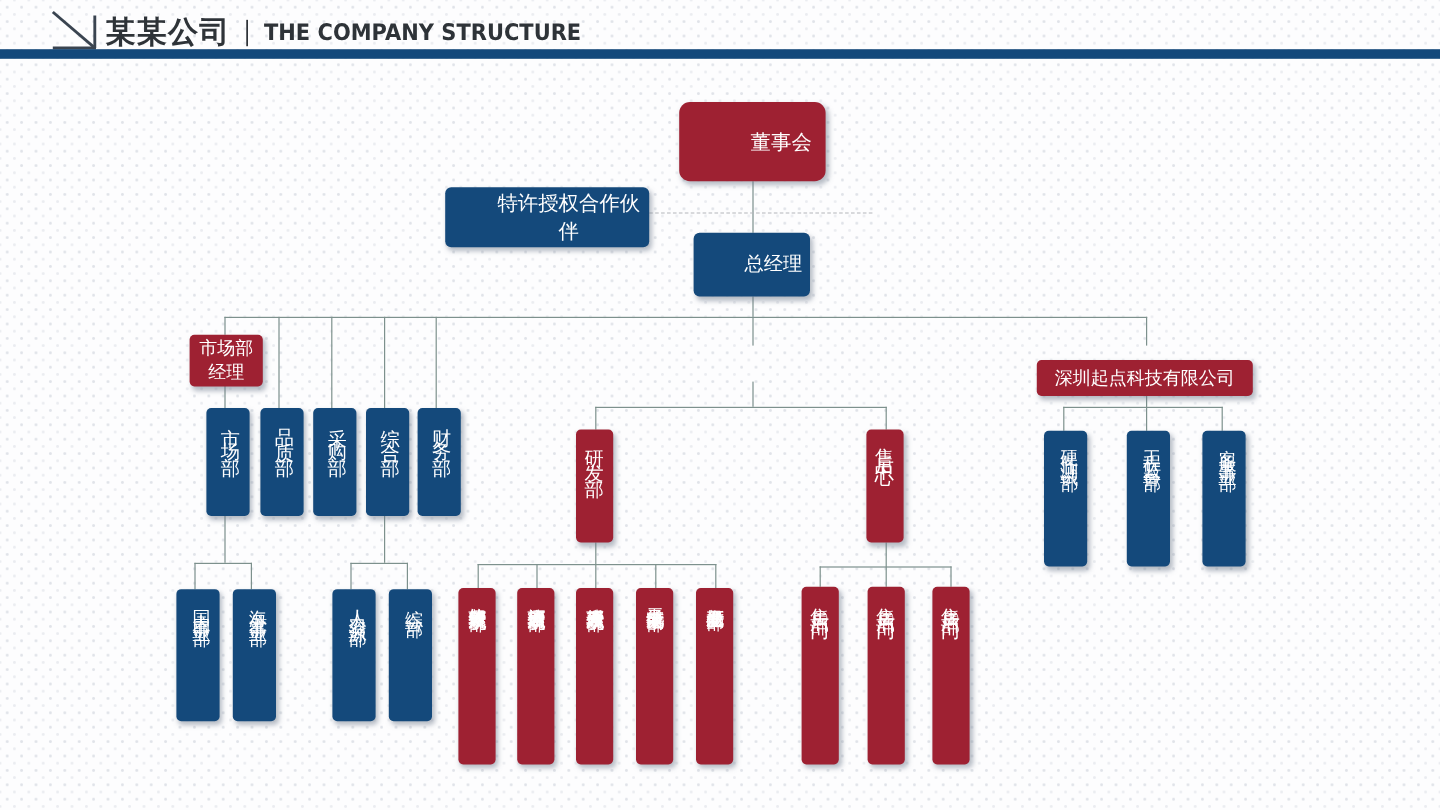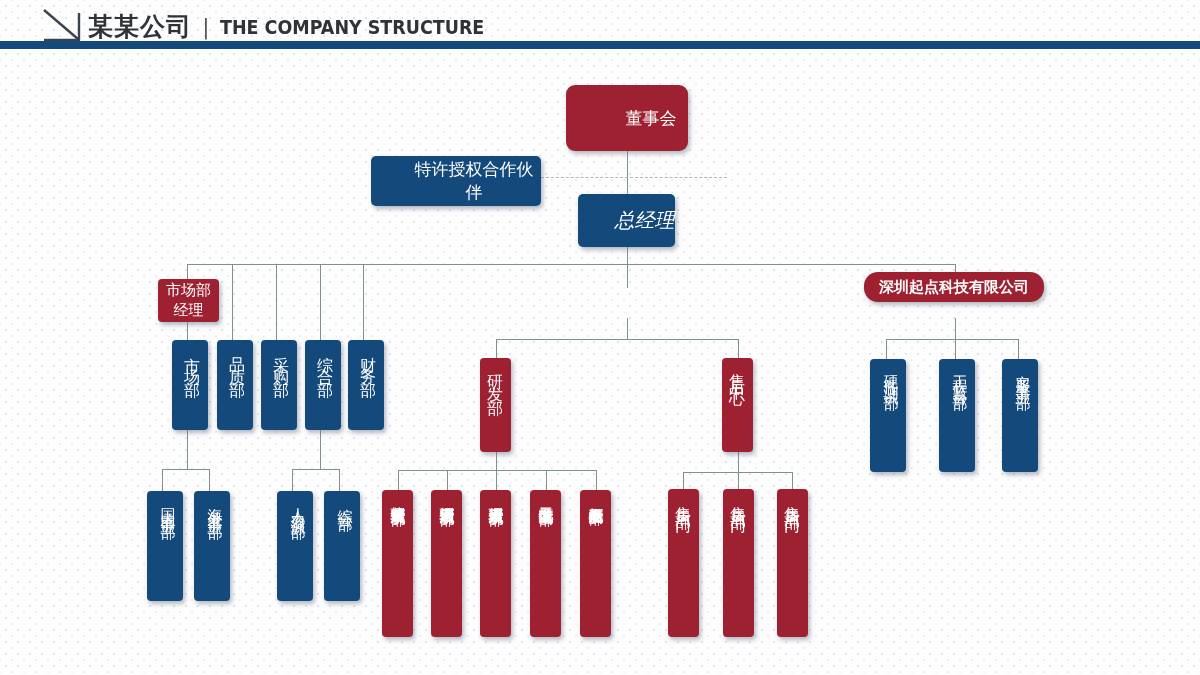--- a/index.html
+++ b/index.html
@@ -25,21 +25,21 @@
   .t-en{font-size:19px;font-weight:800;letter-spacing:0px;transform:scaleX(.92);transform-origin:left;}
   .hdr-bar{position:absolute;left:0;top:41px;width:1200px;height:8px;background:#14497b;}
   
   .node{
     position:absolute;box-sizing:border-box;color:#fff;
     border-radius:5px;box-shadow:2px 3px 4px rgba(110,122,140,.5);
     display:flex;align-items:center;justify-content:center;text-align:center;
   }
   .red{background:#9e2132;}
   .blue{background:#14497b;padding-left:36px;}
-  .fs17{font-size:17px;} .fs16{font-size:20px;font-style:italic;} .fs15{font-size:15px;}
+  .fs17{font-size:17px;} .fs16{font-size:16px;} .fs15{font-size:15px;}
   .two-line{flex-direction:column;font-size:15px;line-height:1.3;border-radius:4px;}
   
   .vert{
     display:block;writing-mode:vertical-rl;text-orientation:upright;
     line-height:31px;text-align:left;border-radius:4px;
   }
   .v3-90 {font-size:16px;letter-spacing:12px;padding-top:4px;}
   .v5-110{font-size:15px;letter-spacing:4px; padding-top:5px;}
   .v3-94 {font-size:16px;letter-spacing:12px;padding-top:4px;}
   .v4-94 {font-size:16px;letter-spacing:5px; padding-top:3px;}
@@ -138,18 +138,18 @@
   <div class="node red vert v9-147" style="left:382px;top:490px;width:31px;height:147px;">餐饮管理系统研发部</div>
   <div class="node red vert v9-147" style="left:431px;top:490px;width:31px;height:147px;">酒店管理系统研发部</div>
   <div class="node red vert v9-147" style="left:480px;top:490px;width:31px;height:147px;">康乐管理系统研发部</div>
   <div class="node red vert v9-147" style="left:530px;top:490px;width:31px;height:147px;">无线电子菜谱研发部</div>
   <div class="node red vert v9-147" style="left:580px;top:490px;width:31px;height:147px;">新概念产品研发部</div>
 
   <div class="node red vert v5-148" style="left:668px;top:489px;width:31px;height:148px;">售后部门①</div>
   <div class="node red vert v5-148" style="left:723px;top:489px;width:31px;height:148px;">售后部门②</div>
   <div class="node red vert v5-148" style="left:777px;top:489px;width:31px;height:148px;">售后部门③</div>
 
-  <div class="node red fs15" style="left:864px;top:272px;width:180px;height:30px;border-radius:14px;font-weight:bold;">深圳起点科技有限公司</div>
+  <div class="node red fs15" style="left:864px;top:300px;width:180px;height:30px;border-radius:4px;">深圳起点科技有限公司</div>
   <div class="node blue vert v5-113" style="left:870px;top:359px;width:31px;height:113px;">硬件测试部</div>
   <div class="node blue vert v5-113" style="left:939px;top:359px;width:31px;height:113px;">工程监督部</div>
   <div class="node blue vert v5-113" style="left:1002px;top:359px;width:31px;height:113px;">客服事业部</div>
 
 </div>
 
 </body></html>

